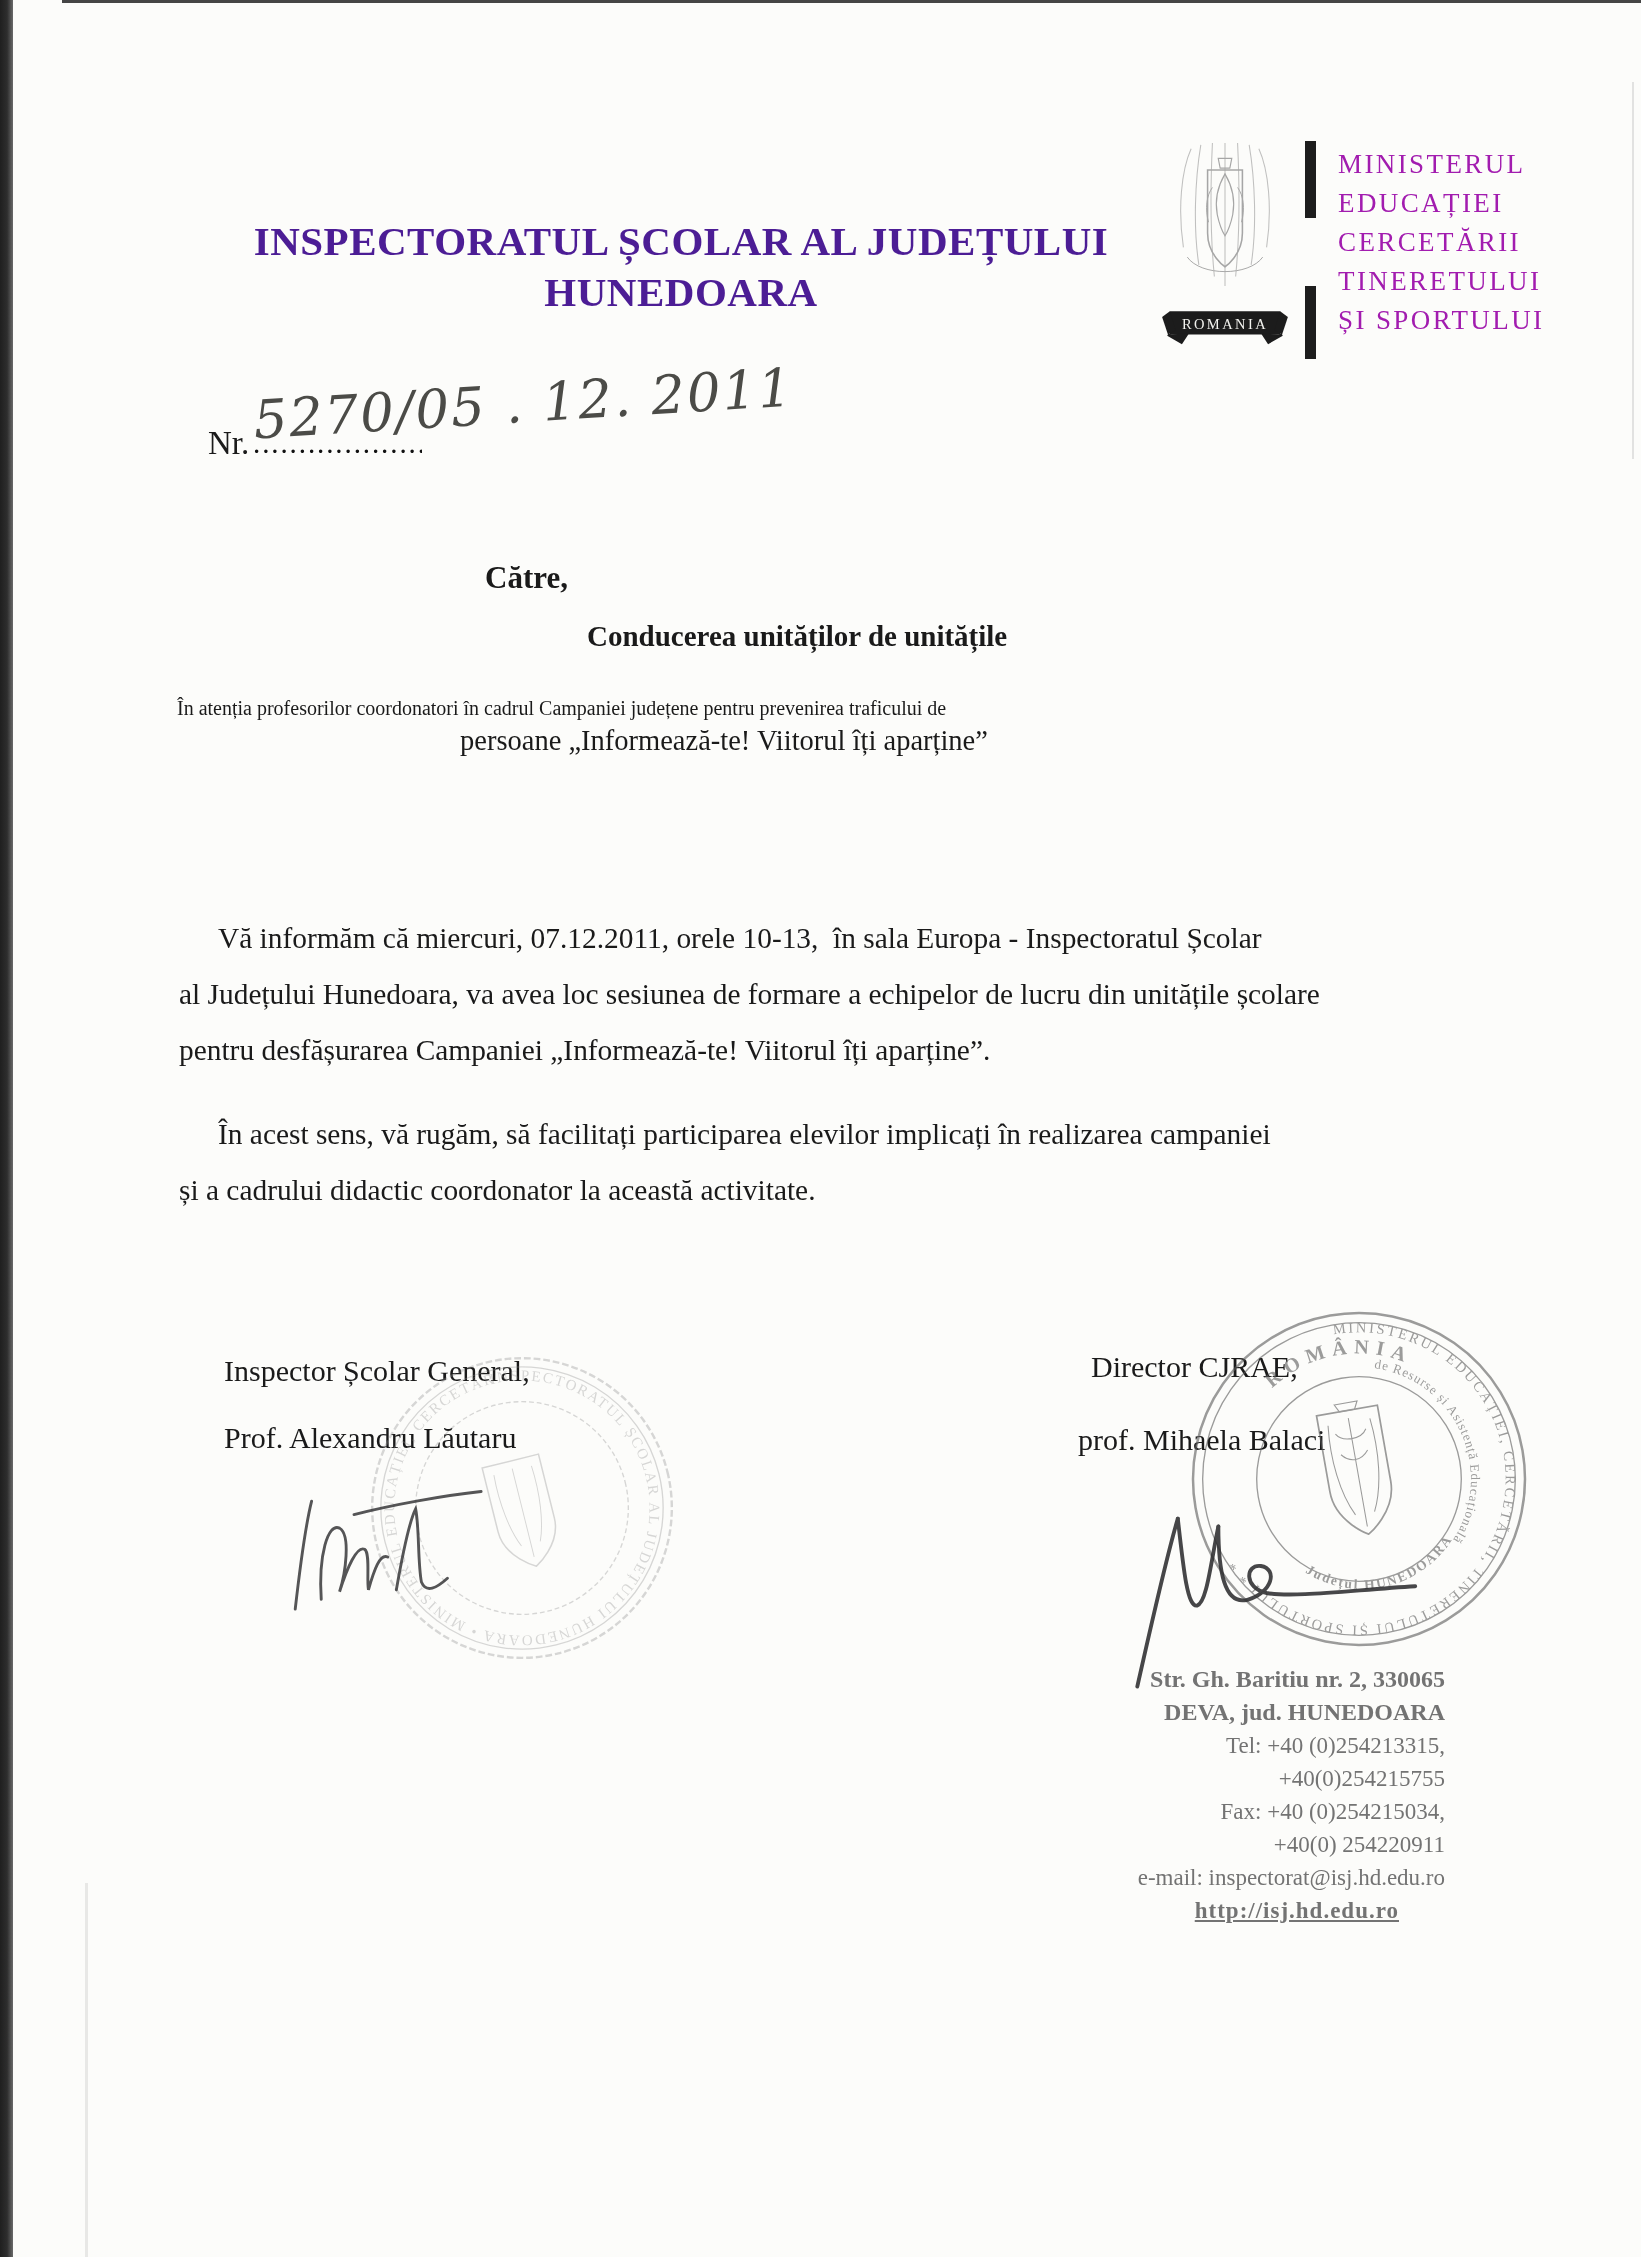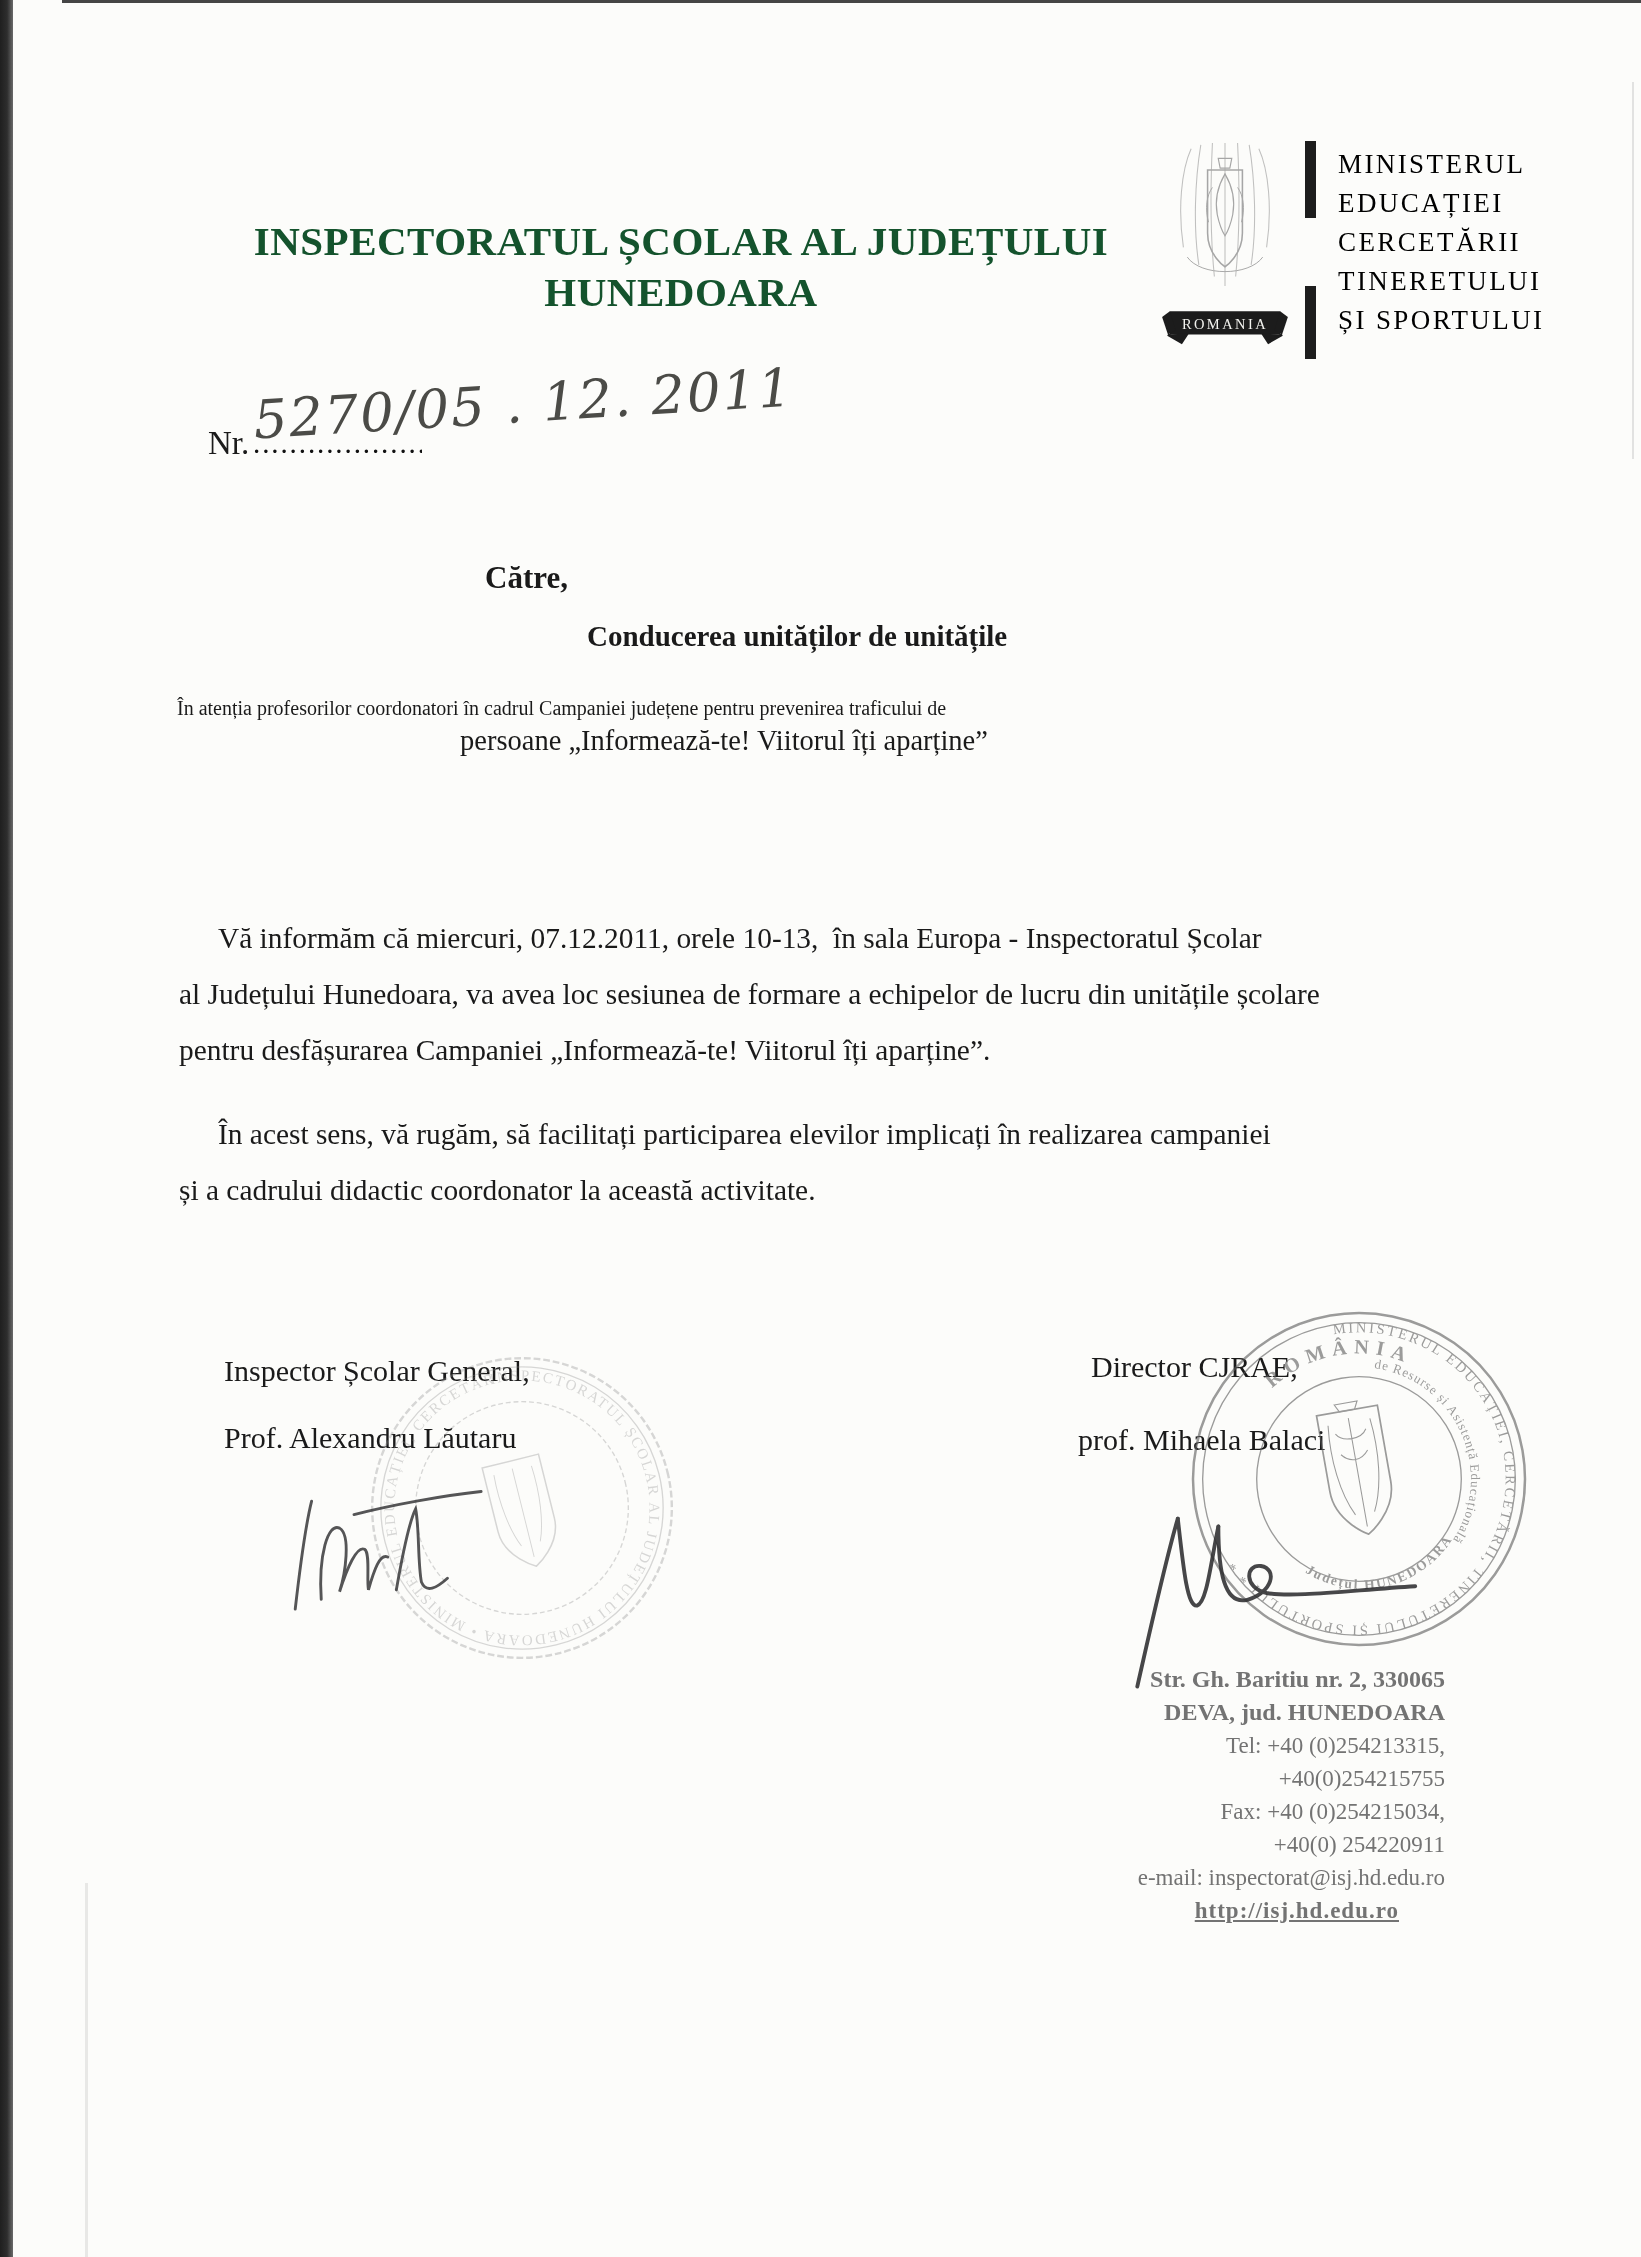--- a/index.html
+++ b/index.html
@@ -13,23 +13,23 @@
   }
   
   .edge-band-left{position:absolute;left:0;top:0;width:12.6px;height:2257px;
     background:linear-gradient(90deg,#1f1f1f 0%,#2e2e2e 55%,#6a6a6a 100%);}
   .edge-line-top{position:absolute;left:62px;top:0;width:1580px;height:2.9px;background:#454545;}
   .noise-col-a{position:absolute;left:85px;top:1883px;width:2.9px;height:375px;background:rgba(110,110,110,.14);}
   .noise-col-b{position:absolute;left:1632px;top:82px;width:1.9px;height:377px;background:rgba(110,110,110,.18);}
 
   
   .org-title{position:absolute;left:198px;top:216px;width:966px;text-align:center;
-    font-weight:bold;font-size:41px;line-height:51px;color:#14532d;letter-spacing:0.5px;}
+    font-weight:bold;font-size:41px;line-height:51px;color:#4c1d95;letter-spacing:0.5px;}
   .ministry-name{position:absolute;left:1338px;top:145px;font-size:27px;line-height:39px;
-    letter-spacing:2.4px;color:#000000;}
+    letter-spacing:2.4px;color:#a21caf;}
   .vbar{position:absolute;width:10.6px;background:#1d1d1d;}
   .vbar.top{left:1305px;top:141px;height:77px;}
   .vbar.bottom{left:1305px;top:286px;height:73px;}
   .logo-wrap{position:absolute;left:1162px;top:141px;width:126px;height:208px;}
 
   
   .ref-label{position:absolute;left:208px;top:425px;font-size:33px;color:#1b1b1b;}
   .ref-dots{position:absolute;left:253px;top:427px;width:169px;overflow:hidden;
     font-size:29px;letter-spacing:1.9px;color:#111;white-space:nowrap;}
   .ref-hand{position:absolute;left:253px;top:373px;font-size:53px;font-style:italic;

